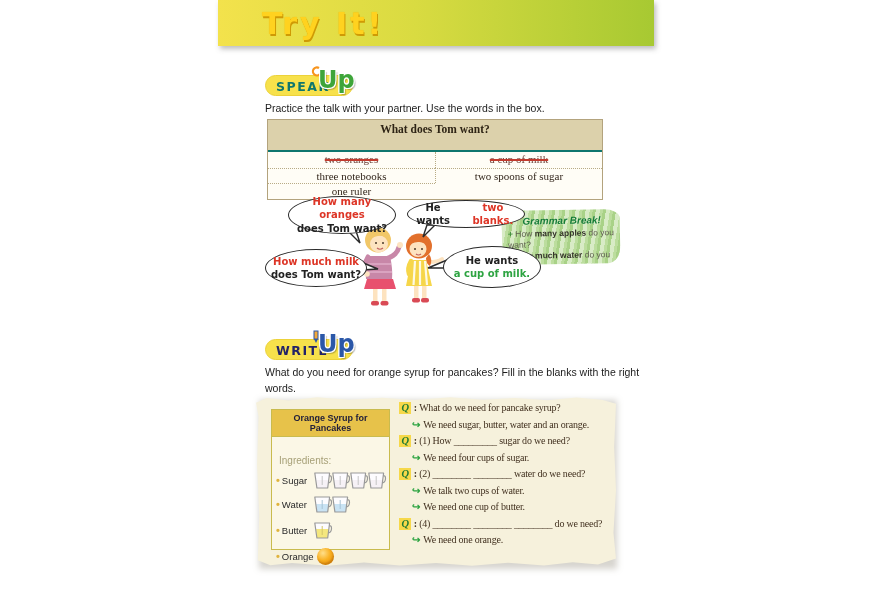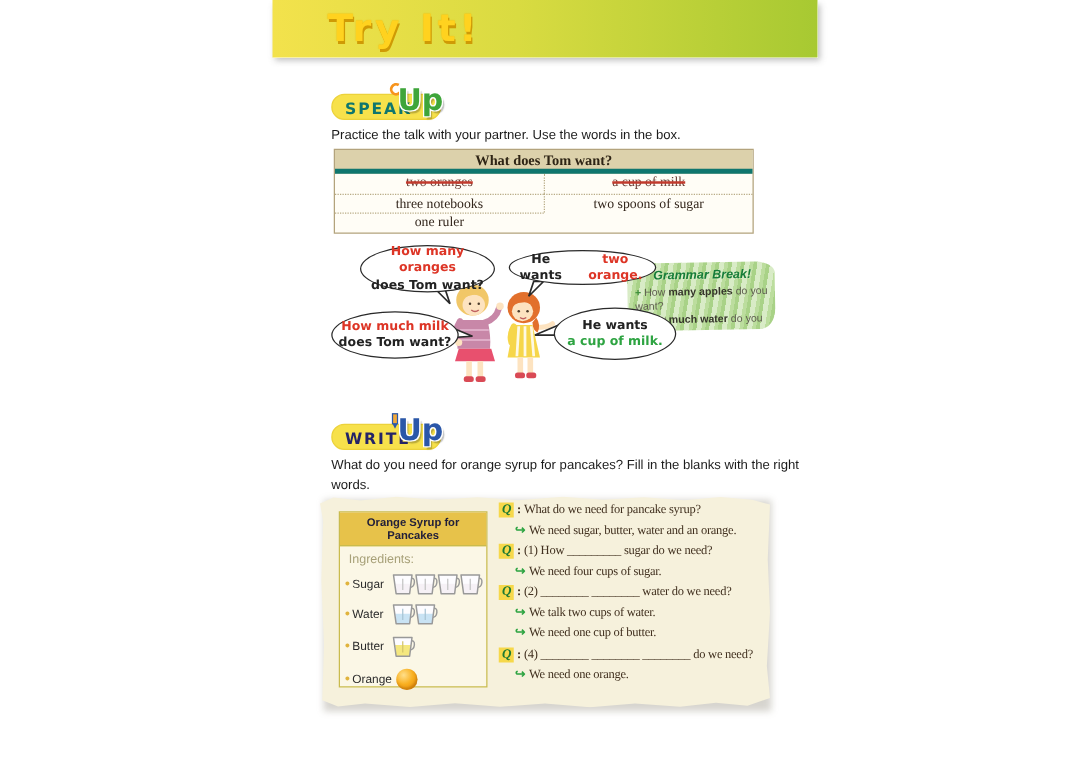--- a/index.html
+++ b/index.html
@@ -25,22 +25,22 @@
   .badge.speak .up { color:#3ea53a; }
   .badge.write .word { color:#232368; }
   .badge.write .up { color:#2b57a8; }
   .badge .deco { position:absolute; left:44px; top:-10px; }
 
   .instruction { position:absolute; font-size:10.5px; color:#1c1c1c; line-height:16px; }
 
   
   .word-table { position:absolute; left:267px; top:119px; width:336px;
     border:1px solid #b3a37d; background:#fffdf6; font-family:"Liberation Serif", serif; }
-  .wt-header { height:19px; line-height:19px; text-align:center; background:#dcd1ab;
-    border-bottom:4px solid #0f766e; font-weight:bold; font-size:11.5px; color:#2e2415; }
+  .wt-header { height:32px; line-height:19px; text-align:center; background:#dcd1ab;
+    border-bottom:2px solid #0f766e; font-weight:bold; font-size:11.5px; color:#2e2415; }
   .wt-body { display:grid; grid-template-columns:1fr 1fr; }
   .wt-cell { height:15.5px; line-height:15.5px; text-align:center; font-size:11px; color:#33261c; }
   .wt-cell.r2, .wt-cell.r3 { border-top:1px dotted #b8ab85; }
   .wt-cell.right { border-left:1px dotted #b8ab85; }
   .struck { text-decoration:line-through; text-decoration-color:#c23b2e; text-decoration-thickness:1.5px; color:#6b4038; }
 
   
   .bubble { position:absolute; background:#fff; border:1.5px solid #2a2a2a; border-radius:50%;
     display:flex; flex-direction:column; align-items:center; justify-content:center;
     font-family:"DejaVu Sans", sans-serif; font-weight:bold; font-size:10px; line-height:1.35;
@@ -63,21 +63,21 @@
   .parchment-shadow { position:absolute; left:259px; top:400px; width:358px; height:169px;
     background:rgba(90,85,60,.25); filter:blur(3px); }
   .parchment { position:absolute; left:256px; top:396px; width:360px; height:171px;
     background:#f6f1dc;
     clip-path:polygon(0% 4%, 3% 1.2%, 9% 2.6%, 17% 0.8%, 26% 2.2%, 35% 1%, 44% 2.4%, 54% 0.8%, 63% 2.2%, 72% 1.1%, 81% 2.5%, 89% 0.9%, 96% 2.2%, 100% 4.5%, 99.5% 30%, 100% 55%, 99.3% 80%, 100% 95%, 95% 98.6%, 88% 97.2%, 80% 99.1%, 70% 97.5%, 60% 99.3%, 50% 97.6%, 40% 99.1%, 30% 97.4%, 20% 99.2%, 10% 97.6%, 4% 99%, 0.5% 96%, 0.9% 70%, 0.3% 40%, 0.7% 12%); }
 
   .recipe-card { position:absolute; left:15px; top:13px; width:119px; height:141px;
     border:1px solid #c9bb4e; background:#fbf7e6; }
   .recipe-title { background:#e7c24a; color:#23203a; font-size:9px; font-weight:bold;
     text-align:center; padding:3px 14px; border-bottom:1px solid #c9bb4e; }
-  .ingredients-label { color:#a7a078; font-size:10px; margin:5px 0 4px 7px; }
+  .ingredients-label { color:#a7a078; font-size:10px; margin:18px 0 4px 7px; }
   .ing-row { display:flex; align-items:center; margin:0 0 4px 4px; height:20px; }
   .ing-bullet { color:#e0b33c; font-weight:bold; font-size:11px; margin-right:2px; }
   .ing-name { font-size:9.5px; color:#2a2a2a; margin-right:3px; min-width:30px; }
   .cup { margin-left:-3px; flex:none; }
   .orange-dot { display:inline-block; width:17px; height:17px; border-radius:50%;
     background:radial-gradient(circle at 35% 30%, #ffdf8a 0%, #f9b021 45%, #e88a05 100%);
     box-shadow:inset -1px -2px 2px rgba(150,80,0,.4); }
 
   .qa { position:absolute; left:143px; top:4px; width:212px;
     font-family:"Liberation Serif", serif; font-size:10px; letter-spacing:-0.2px;
@@ -124,21 +124,21 @@
 
   <div class="bubble" style="left:288px; top:196px; width:108px; height:38px;">
     <span class="red">How many oranges</span>
     <span>does Tom want?</span>
   </div>
   <svg class="tail" style="left:344px; top:230px;" width="20" height="16">
     <path d="M4,1 L16,13 L12,1 Z" fill="#fff" stroke="#2a2a2a" stroke-width="1.4"></path>
   </svg>
 
   <div class="bubble" style="left:407px; top:200px; width:118px; height:28px; flex-direction:row;">
-    <span>He wants </span>&nbsp;<span class="red">two orange.</span>
+    <span>He wants </span>&nbsp;<span class="red">two blanks.</span>
   </div>
   <svg class="tail" style="left:419px; top:224px;" width="20" height="16">
     <path d="M16,1 L4,13 L8,1 Z" fill="#fff" stroke="#2a2a2a" stroke-width="1.4"></path>
   </svg>
 
   <div class="bubble" style="left:265px; top:249px; width:102px; height:38px;">
     <span class="red">How much milk</span>
     <span>does Tom want?</span>
   </div>
   <svg class="tail" style="left:360px; top:258px;" width="20" height="16">

